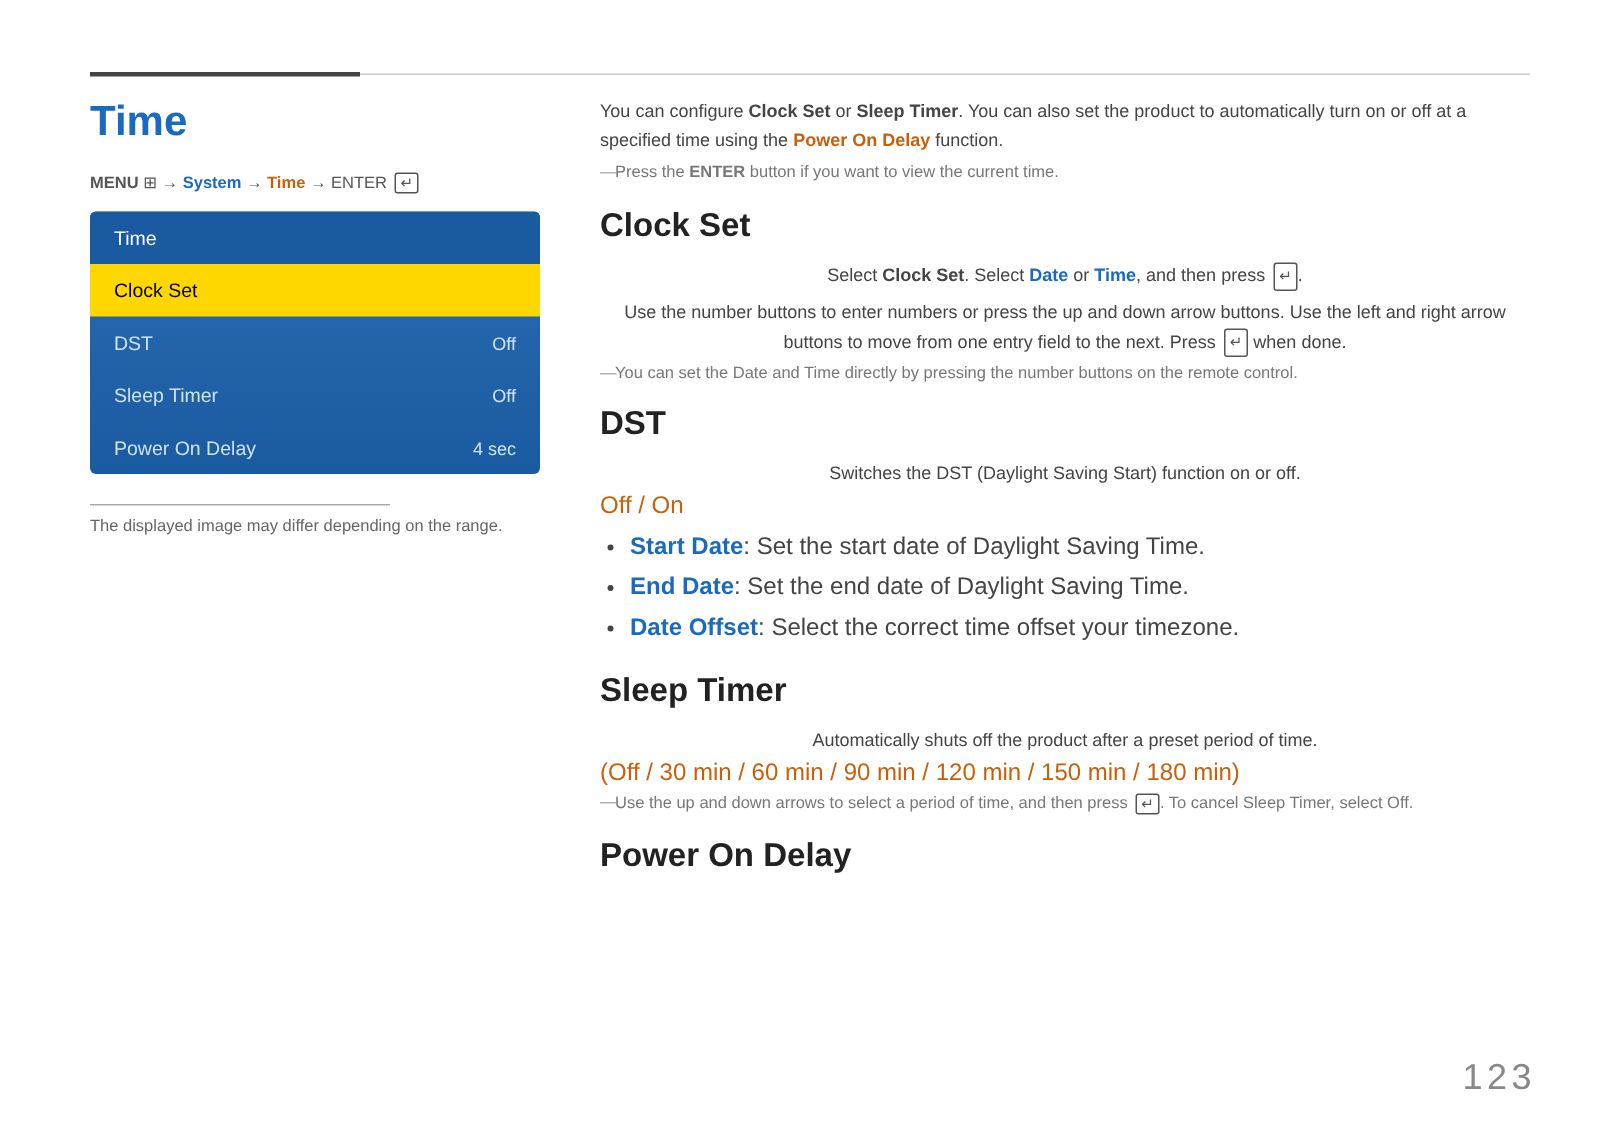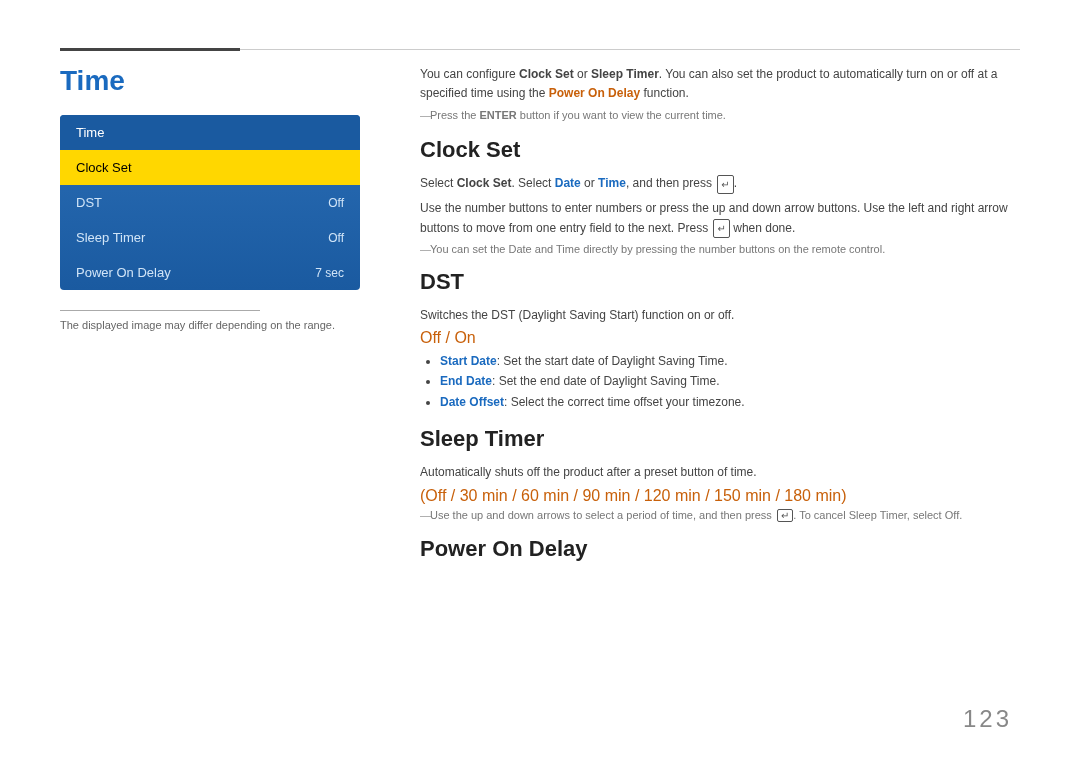--- a/index.html
+++ b/index.html
@@ -122,21 +122,21 @@
     .note-text {
       font-size: 11px;
       color: #666;
       margin-top: 8px;
     }
 
     
     .right-col {
       position: absolute;
       top: 65px;
-      left: 420px;
+      left: 400px;
       right: 60px;
     }
 
     .intro-text {
       font-size: 12px;
       color: #444;
       line-height: 1.6;
       margin-bottom: 6px;
     }
     .intro-text .bold { font-weight: bold; }
@@ -162,20 +162,21 @@
       color: #222;
       margin-bottom: 10px;
       margin-top: 14px;
     }
 
     .section-body {
       font-size: 12px;
       color: #444;
       line-height: 1.7;
       margin-bottom: 4px;
+      text-align: center;
     }
     .section-body .bold { font-weight: bold; }
     .section-body .blue { color: #1a6abf; font-weight: bold; }
 
     .sub-note {
       font-size: 11px;
       color: #777;
       margin-bottom: 8px;
       padding-left: 10px;
       position: relative;
@@ -192,21 +193,21 @@
       font-size: 16px;
       margin-bottom: 4px;
     }
 
     .bullet-list {
       list-style: disc;
       padding-left: 20px;
       margin-bottom: 6px;
     }
     .bullet-list li {
-      font-size: 12px;
+      font-size: 16px;
       color: #444;
       line-height: 1.7;
     }
     .bullet-list li .bold { font-weight: bold; }
     .bullet-list li .blue { color: #1a6abf; font-weight: bold; }
 
     .sleep-note {
       font-size: 11px;
       color: #777;
       padding-left: 10px;
@@ -216,21 +217,21 @@
       content: '—';
       position: absolute;
       left: 0;
       color: #999;
     }
 
     
     .page-number {
       position: absolute;
       bottom: 30px;
-      right: 68px;
+      right: 56px;
       font-size: 24px;
       color: #888;
       font-weight: normal;
       letter-spacing: 3px;
     }
 
     
     .enter-icon {
       display: inline-block;
       border: 1px solid #555;
@@ -246,39 +247,48 @@
 <body>
 
 <div class="top-bar">
   <div class="top-bar-dark"></div>
   <div class="top-bar-light"></div>
 </div>
 
 <div class="left-col">
   <div class="page-title">Time</div>
 
+  <div class="menu-path">
+    <span class="bold-text">MENU</span>
+    <span> ⊞ → </span>
+    <span class="blue-text">System</span>
+    <span> → </span>
+    <span class="orange-text">Time</span>
+    <span> → ENTER </span>
+    <span class="enter-icon">↵</span>
+  </div>
 
   <div class="menu-panel">
     <div class="menu-panel-header">Time</div>
 
     <div class="menu-item active">
       <span class="item-label">Clock Set</span>
       <span class="item-value"></span>
     </div>
     <div class="menu-item">
       <span class="item-label">DST</span>
       <span class="item-value">Off</span>
     </div>
     <div class="menu-item">
       <span class="item-label">Sleep Timer</span>
       <span class="item-value">Off</span>
     </div>
     <div class="menu-item">
       <span class="item-label">Power On Delay</span>
-      <span class="item-value">7 sec</span>
+      <span class="item-value">4 sec</span>
     </div>
   </div>
 
   <div class="divider-line"></div>
   <div class="note-text">The displayed image may differ depending on the range.</div>
 </div>
 
 <div class="right-col">
 
   <p class="intro-text">
@@ -300,21 +310,21 @@
   <h2 class="section-title">DST</h2>
   <p class="section-body">Switches the DST (Daylight Saving Start) function on or off.</p>
   <div class="orange-options">Off / On</div>
   <ul class="bullet-list">
     <li><span class="blue bold">Start Date</span>: Set the start date of Daylight Saving Time.</li>
     <li><span class="blue bold">End Date</span>: Set the end date of Daylight Saving Time.</li>
     <li><span class="blue bold">Date Offset</span>: Select the correct time offset your timezone.</li>
   </ul>
 
   <h2 class="section-title">Sleep Timer</h2>
-  <p class="section-body">Automatically shuts off the product after a preset button of time.</p>
+  <p class="section-body">Automatically shuts off the product after a preset period of time.</p>
   <div class="orange-options">(Off / 30 min / 60 min / 90 min / 120 min / 150 min / 180 min)</div>
   <div class="sleep-note">
     Use the up and down arrows to select a period of time, and then press <span class="enter-icon">↵</span>. To cancel <span class="blue">Sleep Timer</span>, select <span class="bold">Off</span>.
   </div>
 
   <h2 class="section-title">Power On Delay</h2>
 
 </div>
 
 <div class="page-number">123</div>

